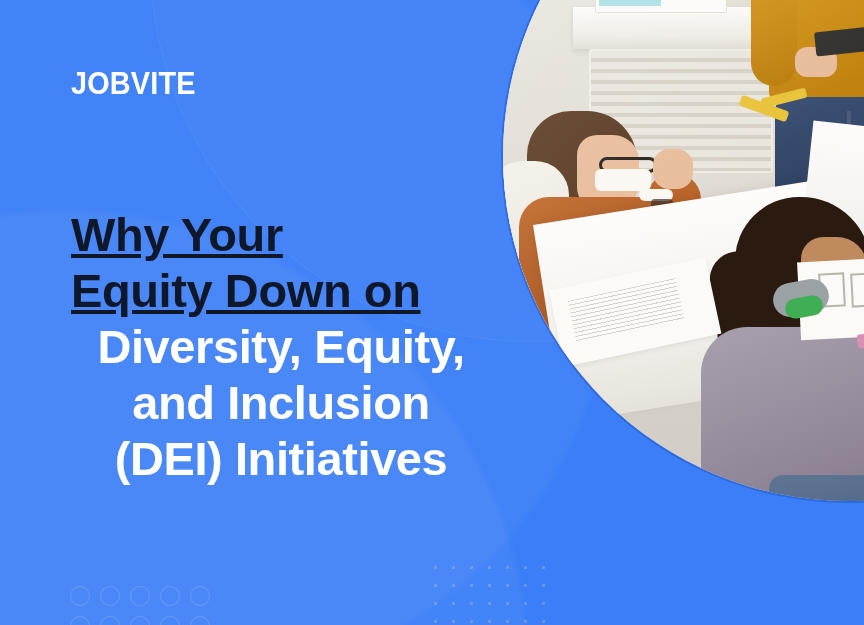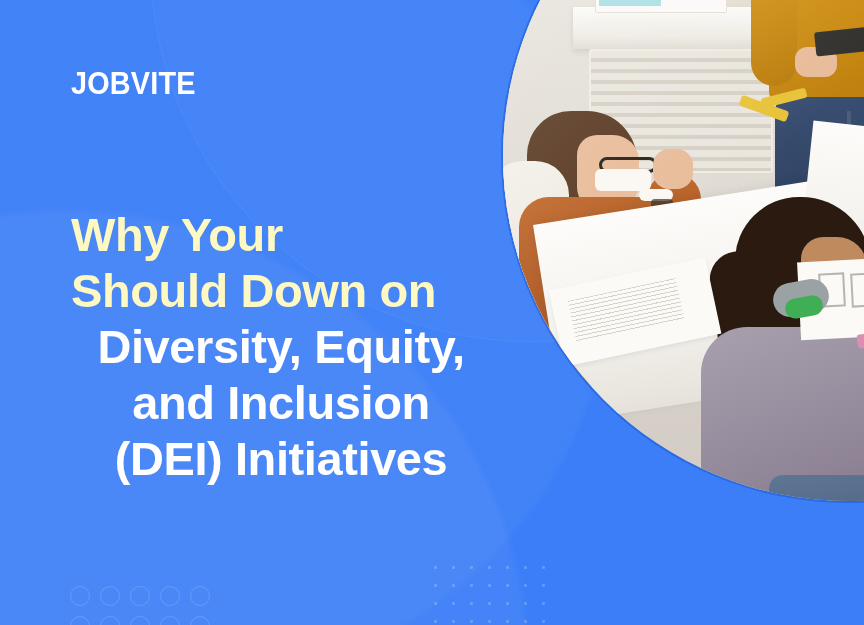--- a/index.html
+++ b/index.html
@@ -67,21 +67,21 @@
   }
 
   
   .headline{
     position:absolute;left:71px;top:176px;width:420px;
     font-size:47px;
     font-weight:bold;
     line-height:56px;
     letter-spacing:-0.4px;
   }
-  .headline .hl-accent{color:#fef9c3;}
+  .headline .hl-accent{color:#0f172a;text-decoration:underline;}
   .headline .hl-plain{color:#ffffff;text-align:center;}
   .headline .ln{display:block;white-space:nowrap;}
 
   
   .photo-circle{
     position:absolute;
     left:503px;top:-189px;
     width:690px;height:690px;
     border-radius:50%;
     overflow:hidden;
@@ -205,21 +205,21 @@
       <div class="ph pen-yellow" style="left:258px;top:282px;width:46px;height:10px;transform:rotate(-14deg);"></div>
 
       <div class="ph" style="left:0;top:0;width:690px;height:690px;background:linear-gradient(135deg,rgba(255,255,255,.22) 0%,rgba(255,255,255,0) 45%);pointer-events:none;"></div>
     </div>
   </div>
 
   <div class="logo">JOBVITE</div>
 
   <h1 class="headline">
     <span class="ln hl-accent">Why Your</span>
-    <span class="ln hl-accent">Should Down on</span>
+    <span class="ln hl-accent">Equity Down on</span>
     <span class="ln hl-plain">Diversity, Equity,</span>
     <span class="ln hl-plain">and Inclusion</span>
     <span class="ln hl-plain">(DEI) Initiatives</span>
   </h1>
 
   <div class="ring-pattern">
       <div class="ring" style="left: 0px; top: 0px;"></div>
       <div class="ring" style="left: 30px; top: 0px;"></div>
       <div class="ring" style="left: 60px; top: 0px;"></div>
       <div class="ring" style="left: 90px; top: 0px;"></div>

